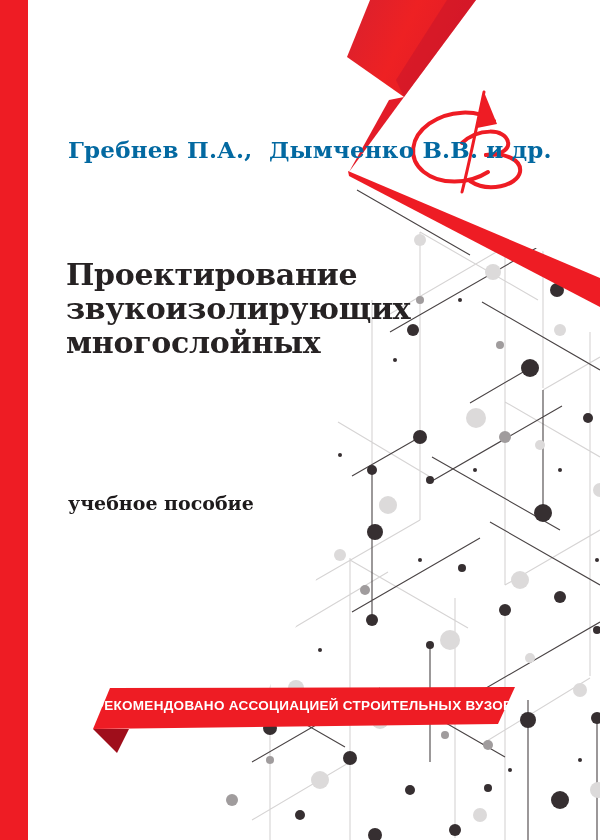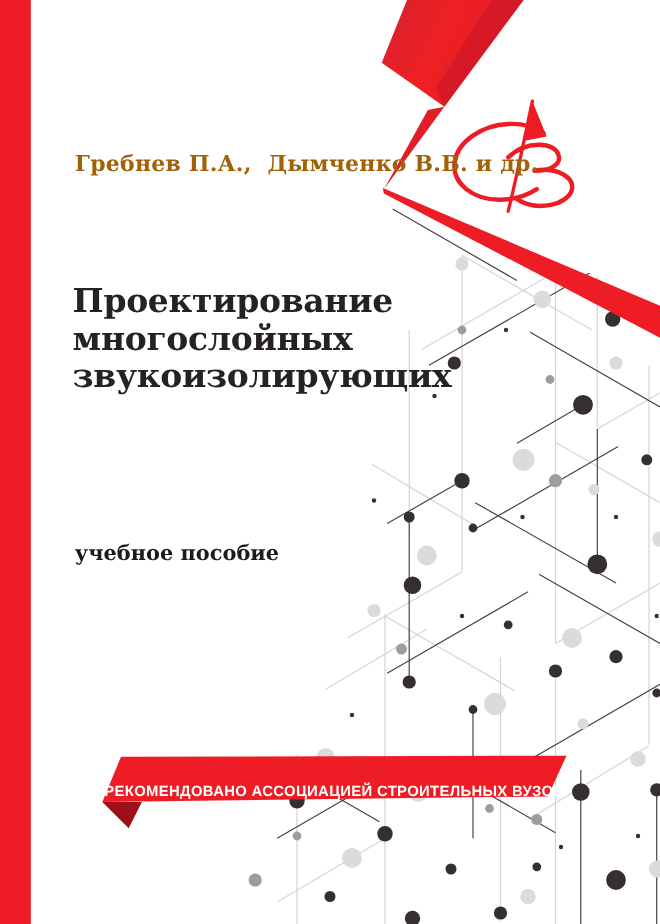--- a/index.html
+++ b/index.html
@@ -12,37 +12,37 @@
     position:relative; width:600px; height:840px; overflow:hidden;
     background:#ffffff; font-family:"DejaVu Serif", serif;
   }
   .stripe{
     position:absolute; left:0; top:0; width:28px; height:840px;
     background:var(--red);
   }
   .decor{position:absolute; left:0; top:0;}
   .authors{
     position:absolute; left:68px; top:136px;
-    font-size:20px; font-weight:bold; color:#a16207; white-space:pre;
+    font-size:23px; font-weight:bold; color:#0369a1; white-space:pre;
     letter-spacing:0.2px;
   }
   .title{
     position:absolute; left:66px; top:258px;
     font-size:30px; line-height:34px; font-weight:bold; color:var(--ink);
     letter-spacing:-0.3px;
   }
   .subtitle{
     position:absolute; left:68px; top:492px;
     font-size:19px; font-weight:bold; color:#1d1a1b;
   }
   .banner-text{
     position:absolute; left:100px; top:691px; width:408px; height:28px;
     display:flex; align-items:center; justify-content:center;
     font-family:"Liberation Sans", sans-serif; font-weight:bold;
-    font-size:13.5px; letter-spacing:0.3px; color:#ffffff; white-space:nowrap;margin-top:14px;
+    font-size:13.5px; letter-spacing:0.3px; color:#ffffff; white-space:nowrap;
   }
 </style>
 </head>
 <body>
 
 <div class="cover">
 
   <div class="stripe"></div>
 
   <svg class="decor" width="600" height="840" viewBox="0 0 600 840">
@@ -164,21 +164,21 @@
     <g>
       <polygon points="110,688 515,687 498,724 93,729" fill="var(--red)"></polygon>
       <polygon points="93,729 129,729 117,753" fill="var(--fold)"></polygon>
     </g>
   </svg>
 
   <div class="authors">Гребнев П.А.,&nbsp; Дымченко В.В. и др.</div>
 
   <div class="title">
     <div>Проектирование</div>
+    <div>звукоизолирующих</div>
     <div>многослойных</div>
-    <div>звукоизолирующих</div>
   </div>
 
   <div class="subtitle">учебное пособие</div>
 
   <div class="banner-text">РЕКОМЕНДОВАНО АССОЦИАЦИЕЙ СТРОИТЕЛЬНЫХ ВУЗОВ</div>
 
 </div>
 
 </body></html>

